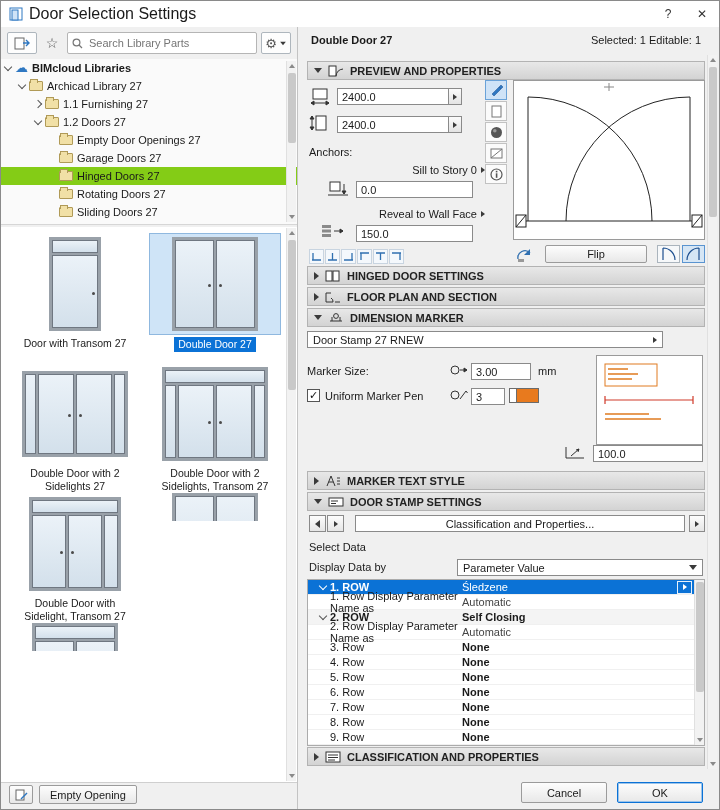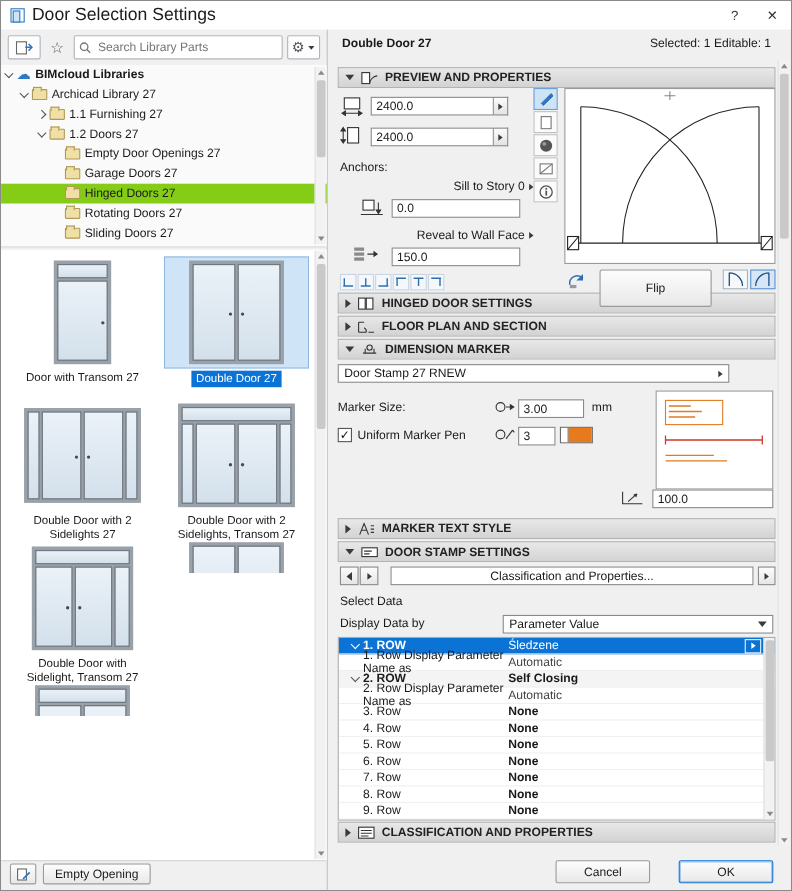--- a/index.html
+++ b/index.html
@@ -93,21 +93,21 @@
   .srow .c1{width:150px;display:flex;align-items:center;flex:none;}
   .srow .c1 .cgap{width:14px;display:flex;justify-content:center;flex:none;margin-left:8px;}
   .srow .c2{flex:1;padding-left:4px;}
   .srow.mainrow{background:#f4f4f4;}
   .srow.mainrow .c1 span.rl{font-weight:bold;}
   .srow.mainrow .c2{font-weight:bold;}
   .srow.selrow{background:#0b72d6;color:#fff;}
   .srow.selrow .c2{color:#fff;}
   .srow .c2.dim{color:#444;}
   .rowfly{margin-left:auto;width:15px;height:13px;border:1px solid rgba(255,255,255,.9);display:flex;align-items:center;justify-content:center;}
-  .rp-footer{position:absolute;bottom:6px;right:16px;display:flex;gap:26px;}
+  .rp-footer{position:absolute;bottom:6px;right:16px;display:flex;gap:10px;}
   .btn.wide{width:86px;height:21px;}
   .btn.default{border:1px solid #0b72d6;box-shadow:inset 0 0 0 1px #9cc4ea;}
   svg{display:block;}
 </style>
 </head>
 <body>
 
 <div class="dialog">
 
   <div class="titlebar">
@@ -488,21 +488,21 @@
           </svg>
         </div>
 
         <span class="lab" style="left:208px;top:167px">
           <svg width="20" height="16" viewBox="0 0 20 16">
               <path d="M3 12 A7 7 0 0 1 15 6" fill="none" stroke="#2f6fb0" stroke-width="1.3"></path>
               <path d="M15 2 v6 h-6 z" fill="#2f6fb0"></path>
               <rect x="3" y="12" width="6" height="3" fill="#999"></rect>
             </svg>
         </span>
-        <span class="btn" style="position:absolute;left:238px;top:165px;width:102px;height:34px">Flip</span>
+        <span class="btn" style="position:absolute;left:238px;top:165px;width:102px;height:18px">Flip</span>
         <span class="swing-btn" style="left:350px;top:165px">
           <svg width="17" height="14" viewBox="0 0 17 14">
               <path d="M3 1 V13 M3 1 A12 12 0 0 1 15 13" fill="none" stroke="#1d4f8f" stroke-width="1.2"></path>
             </svg>
         </span>
         <span class="swing-btn pressed" style="left:375px;top:165px">
           <svg width="17" height="14" viewBox="0 0 17 14">
               <path d="M14 1 V13 M14 1 A12 12 0 0 0 2 13" fill="none" stroke="#1d4f8f" stroke-width="1.2"></path>
             </svg>
         </span>

